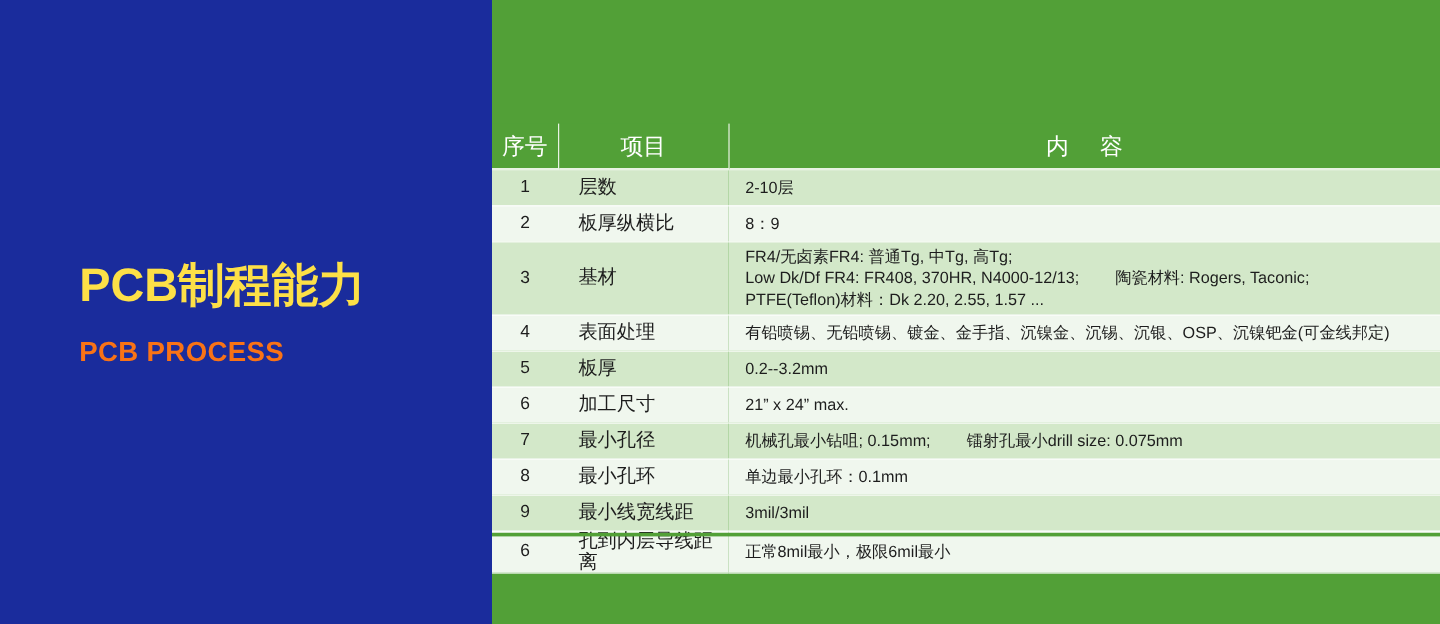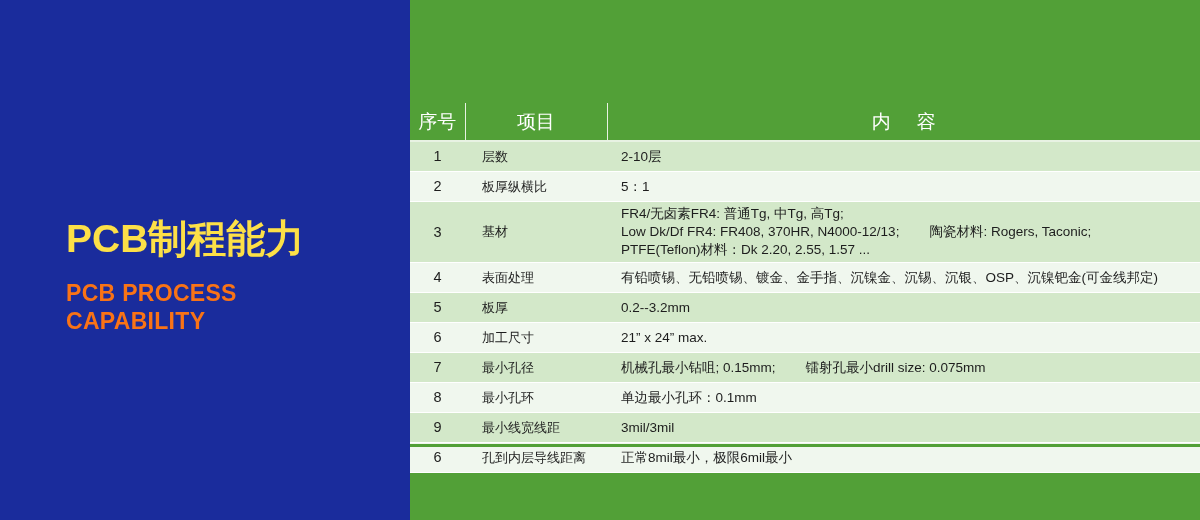--- a/index.html
+++ b/index.html
@@ -96,21 +96,21 @@
     padding: 0;
     line-height: 17px;
     border-bottom: 1px solid #ffffff;
   }
   tbody td.c-no {
     text-align: center;
     font-size: 14.5px;
   }
   tbody td.c-item {
     padding-left: 17px;
-    font-size: 13px;
+    font-size: 16px;
   }
   tbody td.c-cont {
     padding-left: 14px;
     padding-right: 4px;
     font-size: 13.5px;
   }
   tbody tr.tall td { line-height: 18px; }
   tbody td .l { display: block; white-space: nowrap; }
   .gap-lg { display: inline-block; width: 30px; }
 
@@ -124,21 +124,20 @@
 </head>
 <body>
 
 <div id="page">
 
   <div id="left-panel">
     <div id="title-block">
       <div id="title-cn">PCB制程能力</div>
       <div id="title-en">
         <span class="en-line">PCB PROCESS</span>
-        <span class="en-line">CAPABILITY</span>
       </div>
     </div>
   </div>
 
   <div id="right-panel">
     <div id="table-wrap">
       <table class="cap-table">
         <colgroup>
           <col class="c-no">
             <col class="c-item">
@@ -160,21 +159,21 @@
             <td class="c-item">层数</td>
             <td class="c-cont">
               <span class="l">2-10层</span>
             </td>
           </tr>
 
           <tr style="height:30px">
             <td class="c-no">2</td>
             <td class="c-item">板厚纵横比</td>
             <td class="c-cont">
-              <span class="l">5：1</span>
+              <span class="l">8：9</span>
             </td>
           </tr>
 
           <tr class="alt tall" style="height:61px">
             <td class="c-no">3</td>
             <td class="c-item">基材</td>
             <td class="c-cont">
               <span class="l">FR4/无卤素FR4:  普通Tg, 中Tg, 高Tg;</span>
               <span class="l"><span>Low Dk/Df FR4:  FR408, 370HR, N4000-12/13;</span><span class="gap-lg"></span><span>陶瓷材料: Rogers, Taconic;</span></span>
               <span class="l">PTFE(Teflon)材料：Dk 2.20, 2.55, 1.57 ...</span>

